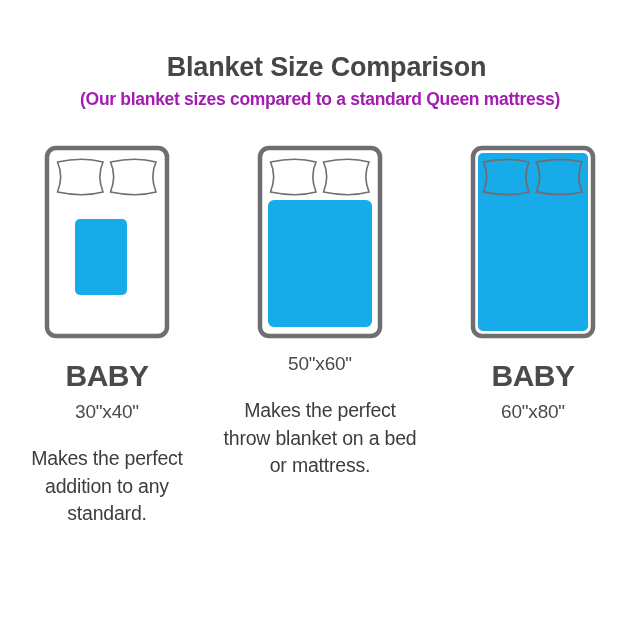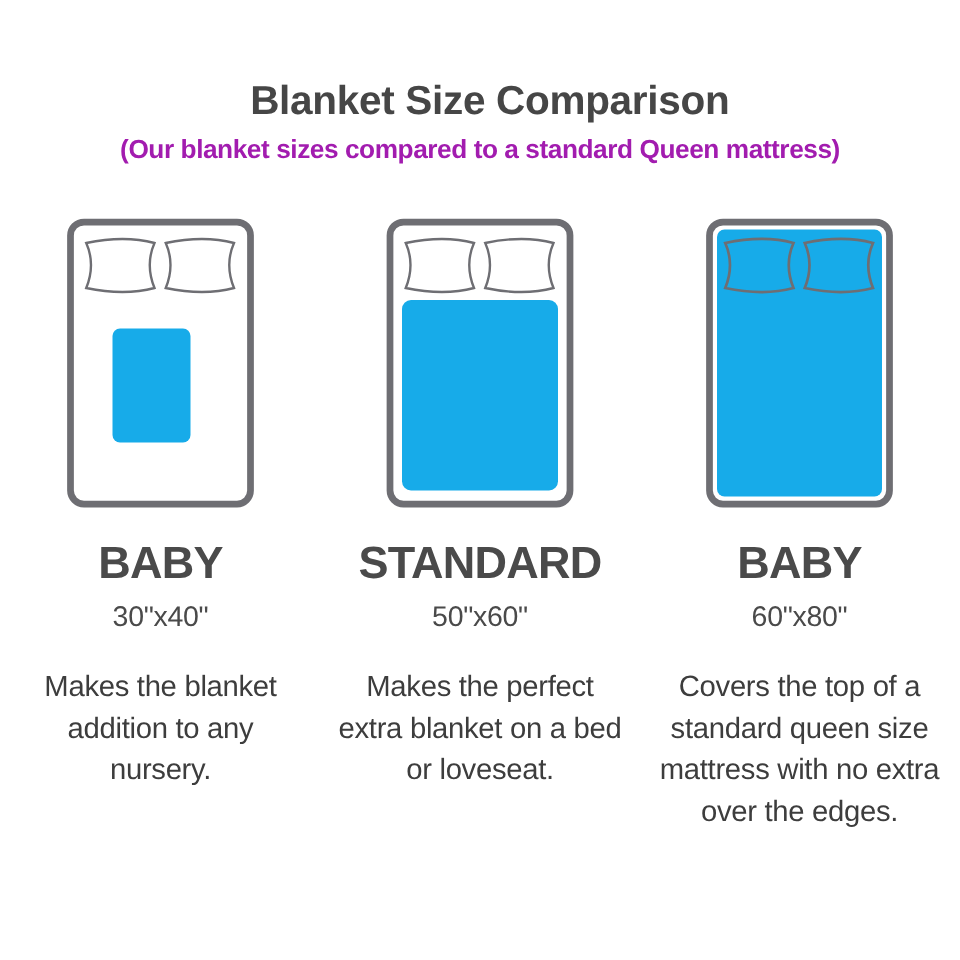--- a/index.html
+++ b/index.html
@@ -120,51 +120,49 @@
                    C 46 50.5, 30 50.5, 13.5 47 C 17.5 37, 17.5 26, 13.5 17 Z" fill="#ffffff" stroke="#6e6e73" stroke-width="1.6"></path>
 
           <path d="M66.5 17 C 83 13.5, 99 13.5, 112 17 C 108 26, 108 37, 112 47
                    C 99 50.5, 83 50.5, 66.5 47 C 70.5 37, 70.5 26, 66.5 17 Z" fill="#ffffff" stroke="#6e6e73" stroke-width="1.6"></path>
 
           <rect x="31" y="74" width="52" height="76" rx="5" ry="5" fill="#17abe9"></rect>
         </svg>
       </div>
       <div class="size-name">BABY</div>
       <div class="size-dims">30"x40"</div>
-      <div class="desc">Makes the blanket addition to any nursery.</div>
+      <div class="desc">Makes the perfect addition to any standard.</div>
     </div>
 
     <div class="column">
       <div class="bed-wrap">
         <svg class="bed-svg" width="126" height="194" viewBox="0 0 126 194">
           <rect x="3" y="3" width="120" height="188" rx="9" ry="9" fill="#ffffff" stroke="#6e6e73" stroke-width="4.5"></rect>
           <path d="M13.5 17 C 30 13.5, 46 13.5, 59 17 C 55 26, 55 37, 59 47
                    C 46 50.5, 30 50.5, 13.5 47 C 17.5 37, 17.5 26, 13.5 17 Z" fill="#ffffff" stroke="#6e6e73" stroke-width="1.6"></path>
           <path d="M66.5 17 C 83 13.5, 99 13.5, 112 17 C 108 26, 108 37, 112 47
                    C 99 50.5, 83 50.5, 66.5 47 C 70.5 37, 70.5 26, 66.5 17 Z" fill="#ffffff" stroke="#6e6e73" stroke-width="1.6"></path>
           <rect x="11" y="55" width="104" height="127" rx="6" ry="6" fill="#17abe9"></rect>
         </svg>
       </div>
-      <div class="size-name">STANDARD</div>
       <div class="size-dims">50"x60"</div>
-      <div class="desc">Makes the perfect extra blanket on a bed or loveseat.</div>
+      <div class="desc">Makes the perfect throw blanket on a bed or mattress.</div>
     </div>
 
     <div class="column">
       <div class="bed-wrap">
         <svg class="bed-svg" width="126" height="194" viewBox="0 0 126 194">
           <rect x="3" y="3" width="120" height="188" rx="9" ry="9" fill="#ffffff" stroke="#6e6e73" stroke-width="4.5"></rect>
 
           <rect x="8" y="8" width="110" height="178" rx="5" ry="5" fill="#17abe9"></rect>
 
           <path d="M13.5 17 C 30 13.5, 46 13.5, 59 17 C 55 26, 55 37, 59 47
                    C 46 50.5, 30 50.5, 13.5 47 C 17.5 37, 17.5 26, 13.5 17 Z" fill="none" stroke="#6e6e73" stroke-width="1.8"></path>
           <path d="M66.5 17 C 83 13.5, 99 13.5, 112 17 C 108 26, 108 37, 112 47
                    C 99 50.5, 83 50.5, 66.5 47 C 70.5 37, 70.5 26, 66.5 17 Z" fill="none" stroke="#6e6e73" stroke-width="1.8"></path>
         </svg>
       </div>
       <div class="size-name">BABY</div>
       <div class="size-dims">60"x80"</div>
-      <div class="desc">Covers the top of a standard queen size mattress with no extra over the edges.</div>
     </div>
 
   </div>
 </div>
 
 </body></html>

